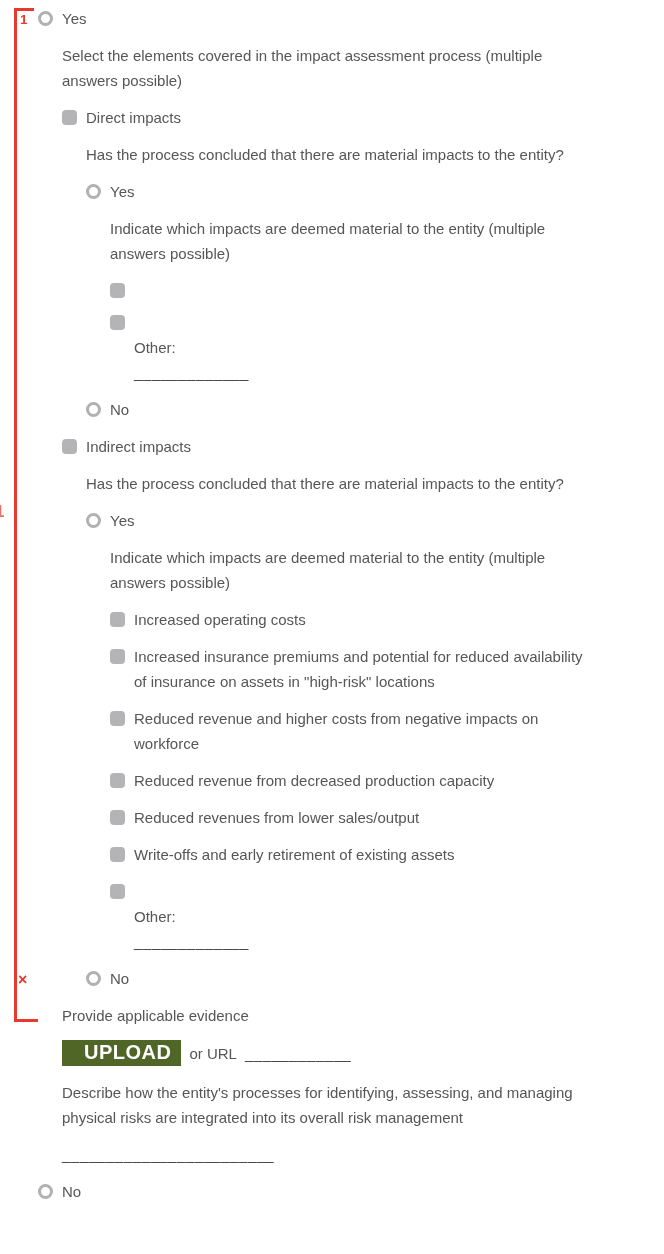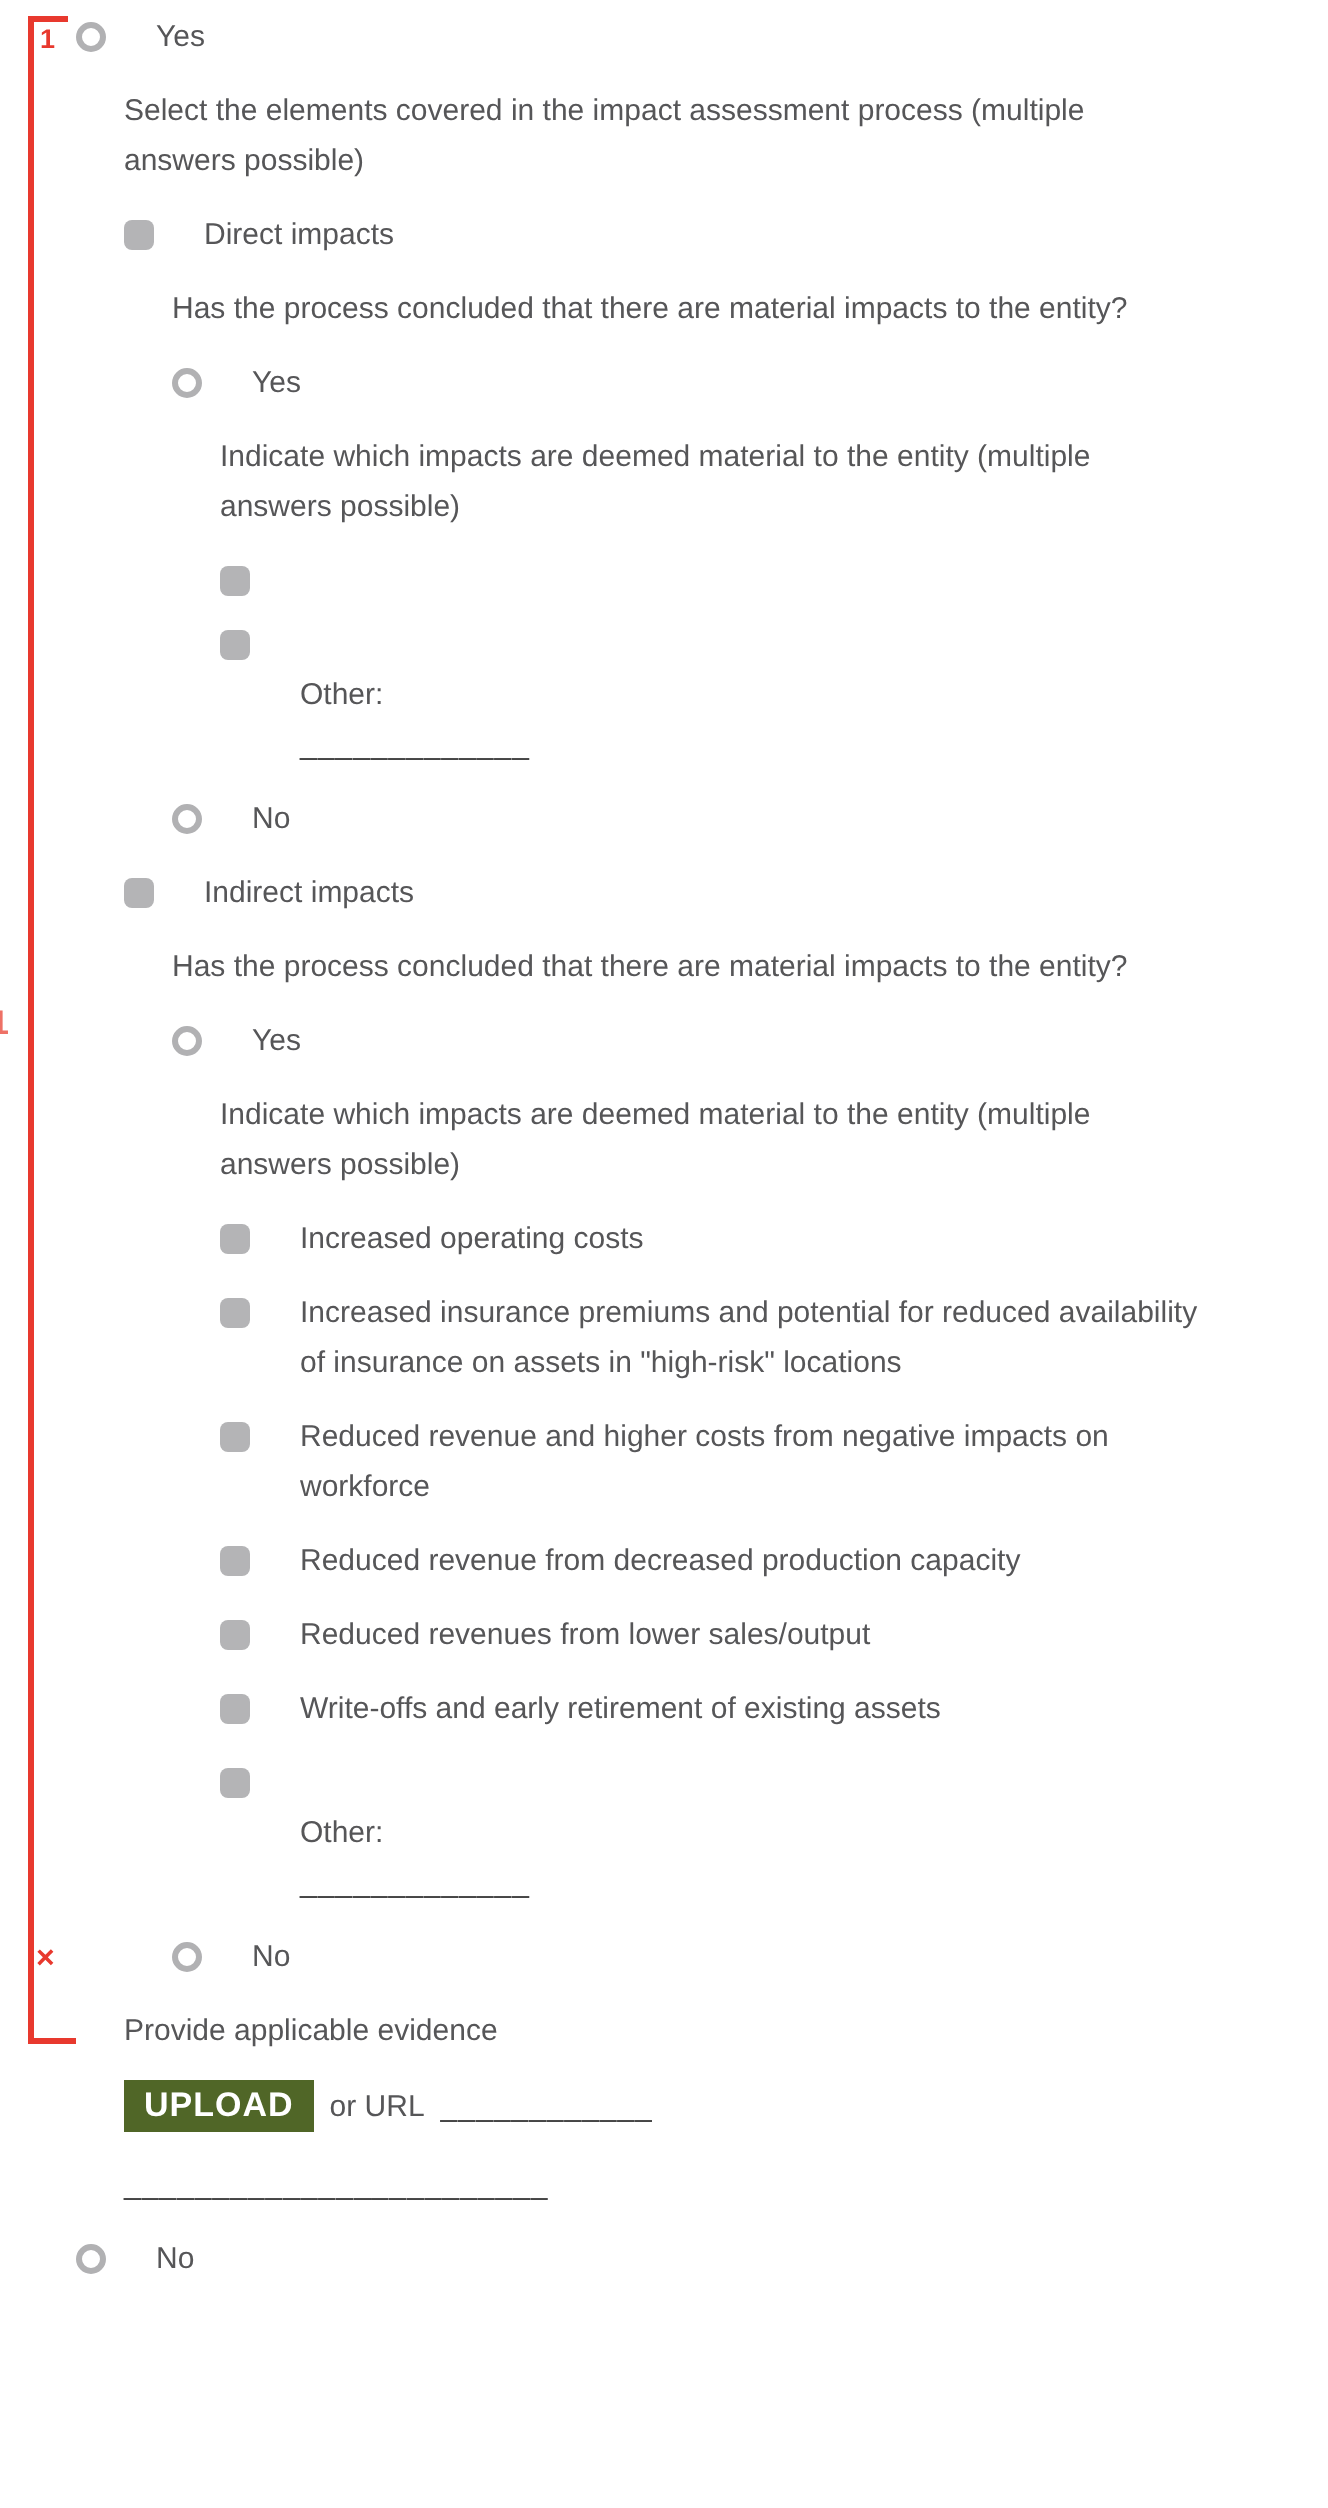--- a/index.html
+++ b/index.html
@@ -25,21 +25,20 @@
     line-height:25px;
   }
   .para{
     margin:0 0 12px 0;
     line-height:25px;
     white-space:pre-line;
   }
   .lbl{
     line-height:25px;
     white-space:pre-line;
-    margin-left:16px;
   }
   .indent{margin-left:24px;}
   .radio{
     flex:0 0 auto;
     width:15px;height:15px;
     margin-top:5px;
     border:3.5px solid #b1b1b3;
     border-radius:50%;
     background:#ffffff;
     box-sizing:border-box;
@@ -58,23 +57,23 @@
     display:flex;
     align-items:center;
     gap:8px;
     margin:0 0 14px 0;
   }
   .upload-btn{
     display:inline-block;
     background:#506627;
     color:#ffffff;
     font-weight:bold;
-    font-size:17px;
+    font-size:20px;
     letter-spacing:0.5px;
-    padding:3px 10px 4px 10px;
+    padding:3px 10px 4px 22px;
     border:none;
     line-height:19px;
     font-family:"Liberation Sans", sans-serif;
     cursor:pointer;
   }
   
   .anno{position:absolute;color:#e8392e;}
   .v-line{left:14px;top:8px;width:3px;height:1014px;background:#e8392e;}
   .h-top{left:14px;top:8px;width:20px;height:3px;background:#e8392e;}
   .h-bottom{left:14px;top:1019px;width:24px;height:3px;background:#e8392e;}
@@ -205,20 +204,22 @@
 
     <p class="para">Provide applicable evidence</p>
 
     <div class="upload-row">
       <button class="upload-btn">UPLOAD</button>
       <span>or URL</span>
       <span class="blank">____________</span>
     </div>
 
 
+    <p class="para">Describe how the entity's processes for identifying, assessing, and managing
+physical risks are integrated into its overall risk management</p>
 
     <p class="para blank-row"><span class="blank">________________________</span></p>
   </div>
 
   <div class="row">
     <span class="radio"></span>
     <span class="lbl">No</span>
   </div>
 
 </div>

